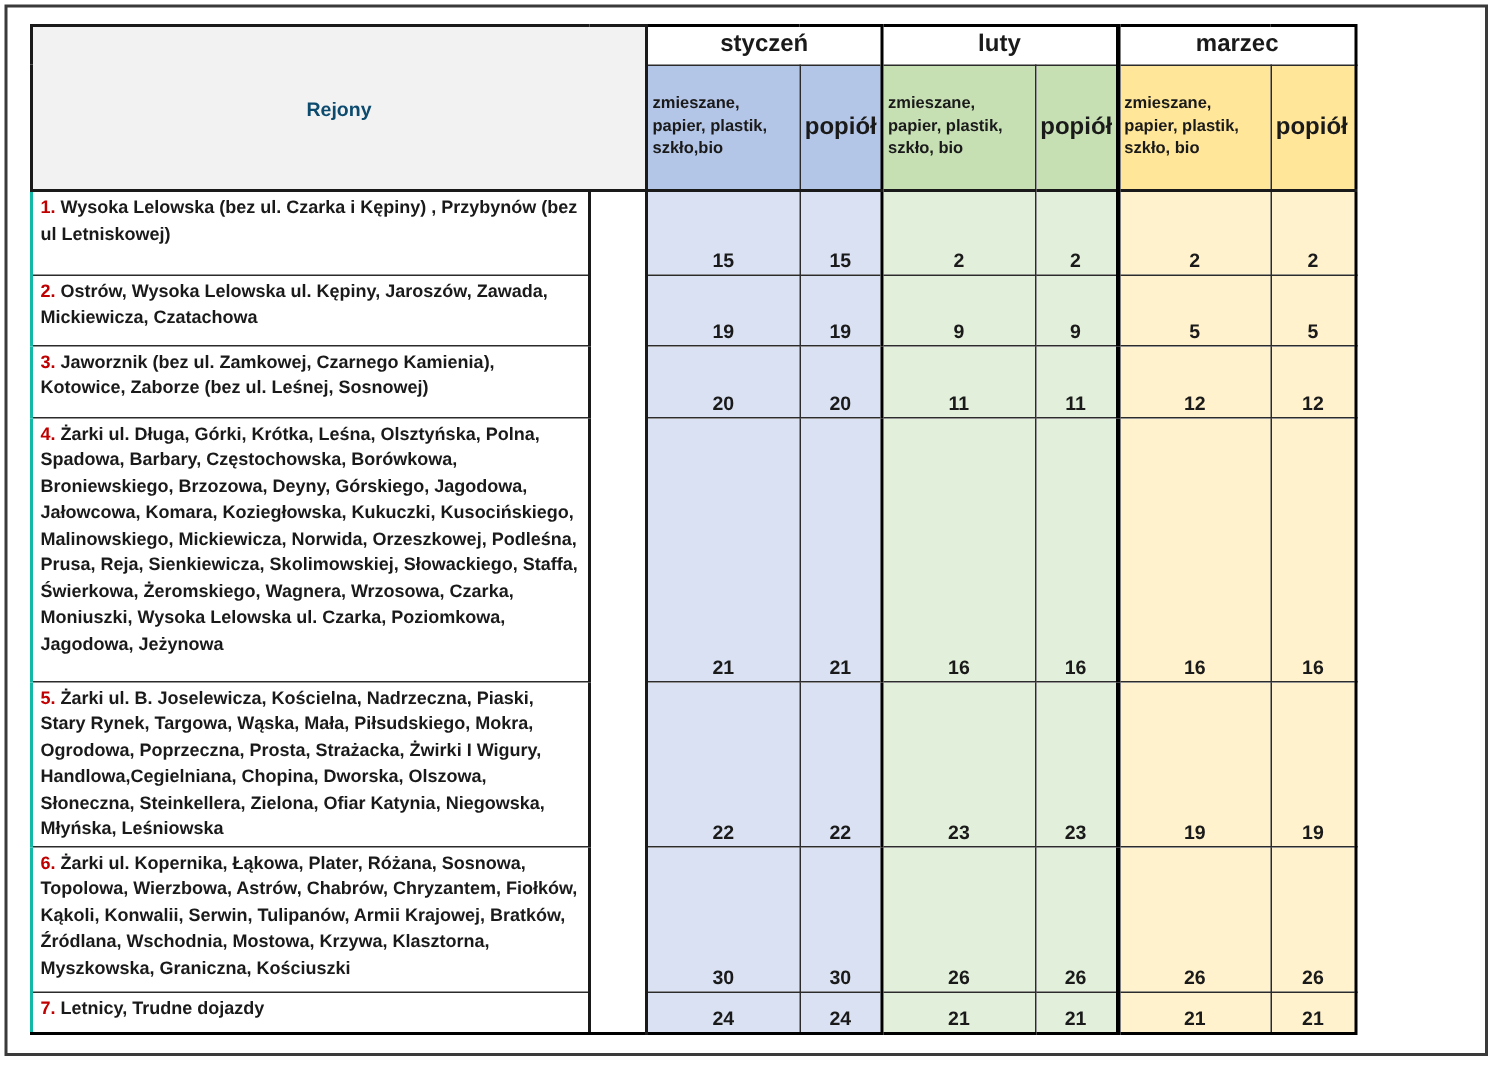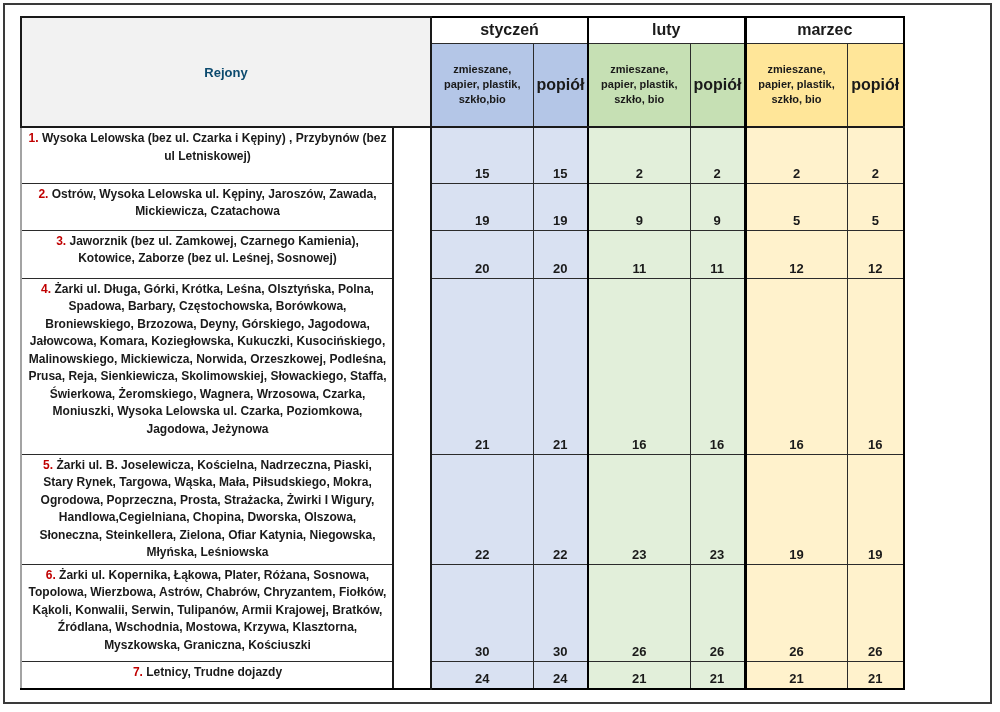--- a/index.html
+++ b/index.html
@@ -23,39 +23,39 @@
     text-align:center;vertical-align:middle;border:2px solid #1a1a1a;
   }
   thead tr.month-row{height:26px;}
   thead tr.sub-row{height:84px;}
   .month-cell{
     background:#ffffff;font-size:16px;font-weight:700;text-align:center;
     vertical-align:middle;border-top:2px solid #000;border-left:2px solid #000;
   }
   .month-cell.m-mar{border-left:3px solid #000;border-radius:12px;}
   .sub{
-    font-weight:700;font-size:11px;line-height:1.35;text-align:center;
+    font-weight:700;font-size:11px;line-height:1.35;text-align:left;
     vertical-align:middle;padding:4px 3px;border-bottom:2px solid #1a1a1a;
   }
   .sub.ash{font-size:16px;}
   .s-sty{background:#b4c6e7;}
   .s-lut{background:#c6e0b4;}
   .s-mar{background:#ffe699;}
   
   tbody tr:nth-child(1){height:56px;}
   tbody tr:nth-child(2){height:47px;}
   tbody tr:nth-child(3){height:48px;}
   tbody tr:nth-child(4){height:176px;}
   tbody tr:nth-child(5){height:109px;}
   tbody tr:nth-child(6){height:97px;}
   tbody tr:nth-child(7){height:28px;}
   td.region-cell{
     font-size:12px;font-weight:700;line-height:17.5px;color:#1a1a1a;
-    vertical-align:top;text-align:center;padding:2px 4px 2px 5px;
-    border-left:2px solid #a3a3a3;border-right:2px solid #1a1a1a;
+    vertical-align:top;text-align:left;padding:2px 4px 2px 5px;
+    border-left:2px solid #14b8a6;border-right:2px solid #1a1a1a;
   }
   .rnum{color:#c00000;}
   td.spacer{background:#ffffff;border-right:2px solid #1a1a1a;}
   td.val{
     font-size:13px;font-weight:700;text-align:center;vertical-align:bottom;
     padding:0 0 2px 0;
   }
   .v-sty{background:#d9e1f2;}
   .v-lut{background:#e2efda;}
   .v-mar{background:#fff2cc;}

